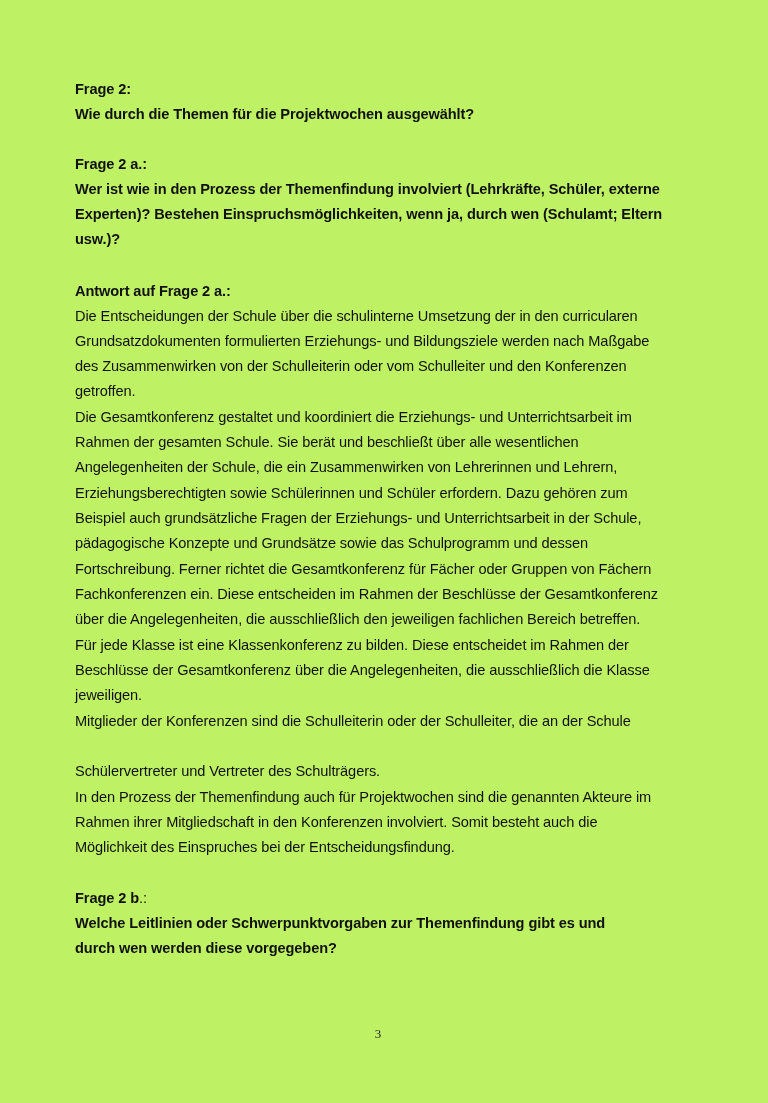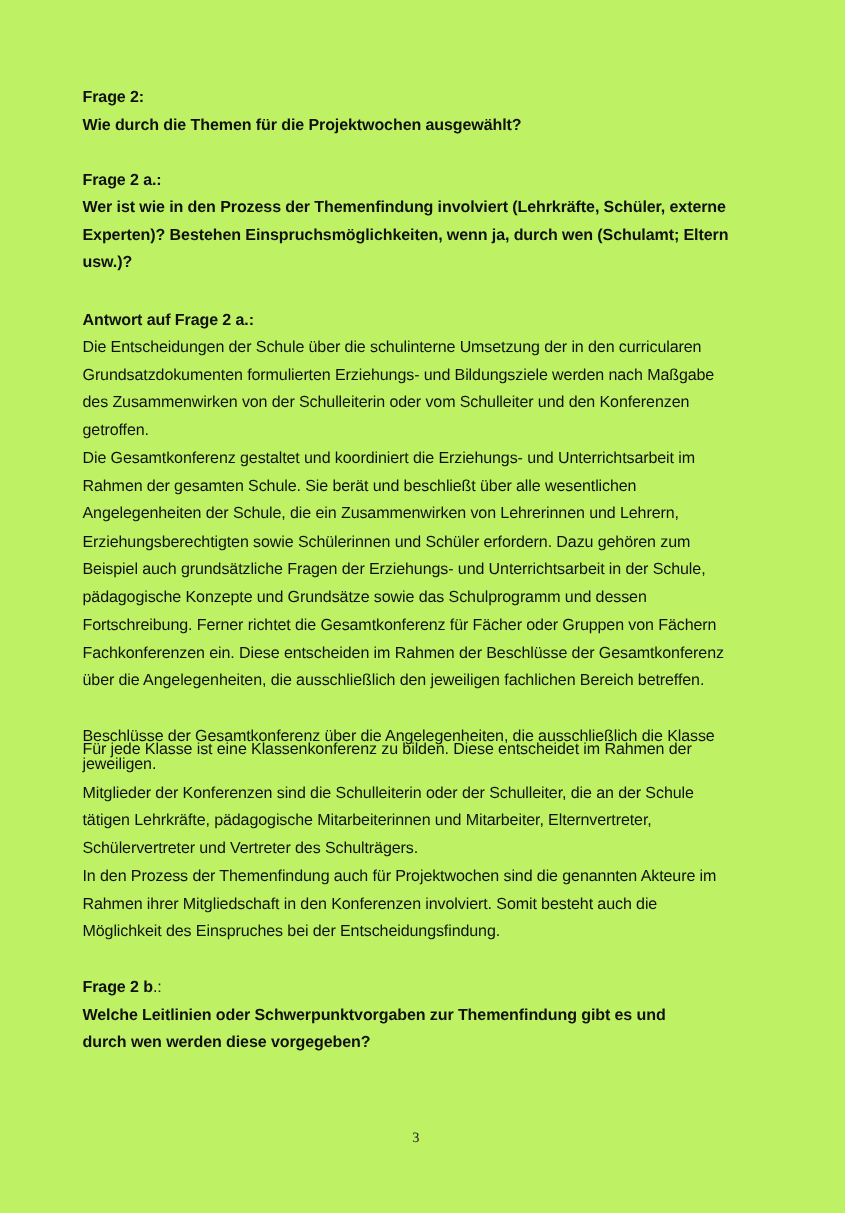--- a/index.html
+++ b/index.html
@@ -39,25 +39,24 @@
   <div class="line" style="top:379px">getroffen.</div>
   <div class="line" style="top:405px">Die Gesamtkonferenz gestaltet und koordiniert die Erziehungs- und Unterrichtsarbeit im</div>
   <div class="line" style="top:430px">Rahmen der gesamten Schule. Sie berät und beschließt über alle wesentlichen</div>
   <div class="line" style="top:455px">Angelegenheiten der Schule, die ein Zusammenwirken von Lehrerinnen und Lehrern,</div>
   <div class="line" style="top:481px">Erziehungsberechtigten sowie Schülerinnen und Schüler erfordern. Dazu gehören zum</div>
   <div class="line" style="top:506px">Beispiel auch grundsätzliche Fragen der Erziehungs- und Unterrichtsarbeit in der Schule,</div>
   <div class="line" style="top:531px">pädagogische Konzepte und Grundsätze sowie das Schulprogramm und dessen</div>
   <div class="line" style="top:582px">Fachkonferenzen ein. Diese entscheiden im Rahmen der Beschlüsse der Gesamtkonferenz</div>
   <div class="line" style="top:557px">Fortschreibung. Ferner richtet die Gesamtkonferenz für Fächer oder Gruppen von Fächern</div>
   <div class="line" style="top:607px">über die Angelegenheiten, die ausschließlich den jeweiligen fachlichen Bereich betreffen.</div>
-  <div class="line" style="top:669px">Für jede Klasse ist eine Klassenkonferenz zu bilden. Diese entscheidet im Rahmen der</div>
+  <div class="line" style="top:633px">Für jede Klasse ist eine Klassenkonferenz zu bilden. Diese entscheidet im Rahmen der</div>
   <div class="line" style="top:658px">Beschlüsse der Gesamtkonferenz über die Angelegenheiten, die ausschließlich die Klasse</div>
   <div class="line" style="top:683px">jeweiligen.</div>
   <div class="line" style="top:709px">Mitglieder der Konferenzen sind die Schulleiterin oder der Schulleiter, die an der Schule</div>
-  <div class="line" style="top:734px">tätigen Lehrkräfte, pädagogische Mitarbeiterinnen und Mitarbeiter, Elternvertreter,</div>
   <div class="line" style="top:759px">Schülervertreter und Vertreter des Schulträgers.</div>
   <div class="line" style="top:785px">In den Prozess der Themenfindung auch für Projektwochen sind die genannten Akteure im</div>
   <div class="line" style="top:810px">Rahmen ihrer Mitgliedschaft in den Konferenzen involviert. Somit besteht auch die</div>
   <div class="line" style="top:835px">Möglichkeit des Einspruches bei der Entscheidungsfindung.</div>
 
   <div class="line" style="top:886px">
     <span class="bold">Frage 2 b</span><span>.:</span>
   </div>
   <div class="line bold" style="top:936px">durch wen werden diese vorgegeben?</div>
   <div class="line bold" style="top:911px">Welche Leitlinien oder Schwerpunktvorgaben zur Themenfindung gibt es und</div>

